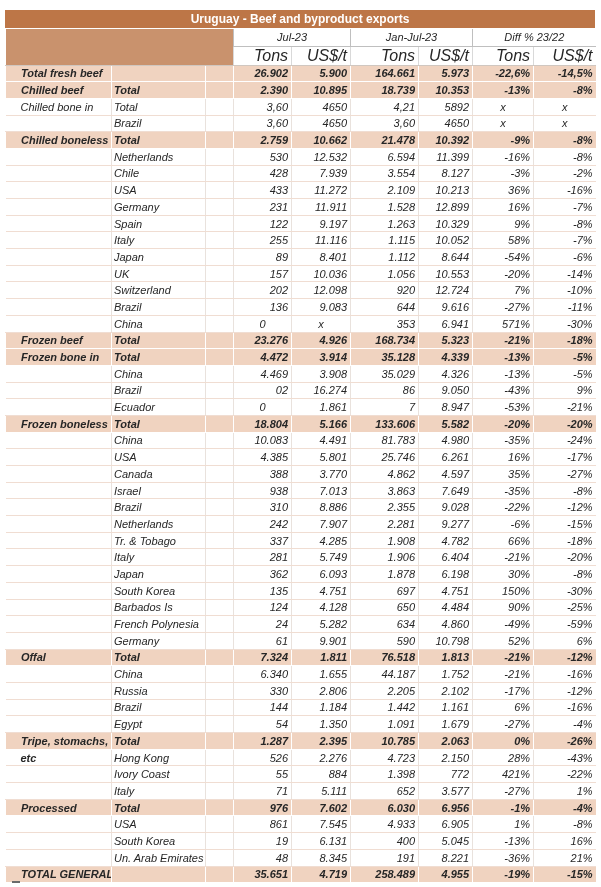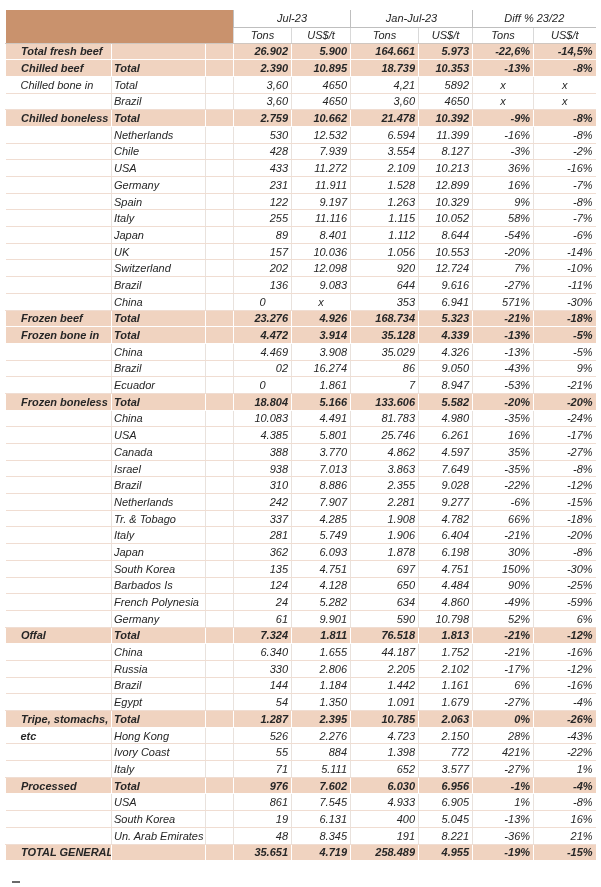--- a/index.html
+++ b/index.html
@@ -20,42 +20,43 @@
   col.c-dt{width:61px}col.c-du{width:62px}
   th,td{padding:0 3px;font-weight:normal;overflow:hidden;white-space:nowrap;}
   thead tr.grp{height:17px;}
   thead tr.sub{height:16px;}
   th.corner{background:#c9926d;border-bottom:1px solid #d0c7c0;}
   th.grp-h{
     text-align:center;border-left:1px solid #bfbfbf;border-bottom:1px solid #bfbfbf;
     background:#ffffff;font-size:11px;
   }
   th.sub-h{
-    background:#ffffff;border-left:1px solid #d9d9d9;
-    border-bottom:1px solid #d0c7c0;font-size:11px;
+    text-align:right;background:#ffffff;border-left:1px solid #d9d9d9;
+    border-bottom:1px solid #d0c7c0;font-size:16px;
   }
   tbody tr{height:16.7px;}
   tbody td{border-bottom:1px solid #f0ddd2;border-left:1px solid #e9e2dd;}
   tbody td:first-child{border-left:none;}
   td.num{text-align:right;}
   td.ctr{text-align:center;}
   td.cat{padding-left:15px;}
   td.sub{padding-left:2px;}
   tr.section td{
     background:#f0d3c0;font-weight:bold;
     border-bottom:1px solid rgba(255,255,255,0.6);
     border-left:1px solid rgba(255,255,255,0.35);
   }
   tr.catbold td.cat{font-weight:bold;}
   .stray-mark{position:absolute;left:12px;top:881px;width:8px;height:2px;background:#6a6a6a;}
 </style>
 </head>
 <body>
 
 <div class="table-wrap">
+  <div class="title-bar">Uruguay - Beef and byproduct exports</div>
   <table>
     <colgroup>
       <col class="c-cat">
         <col class="c-sub">
         <col class="c-sp">
       <col class="c-jt">
         <col class="c-ju">
       <col class="c-at">
         <col class="c-au">
       <col class="c-dt">

